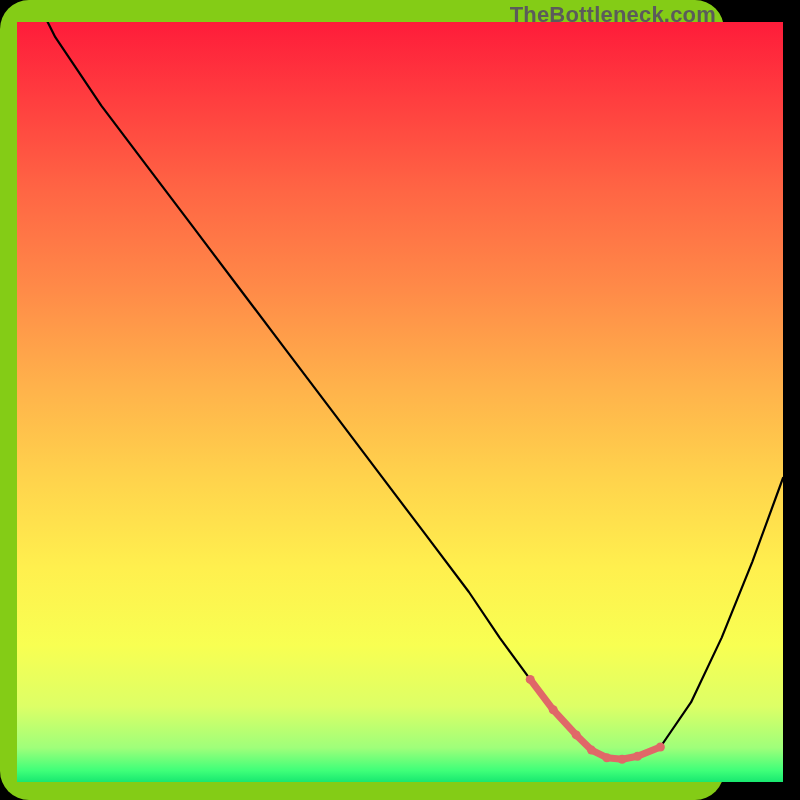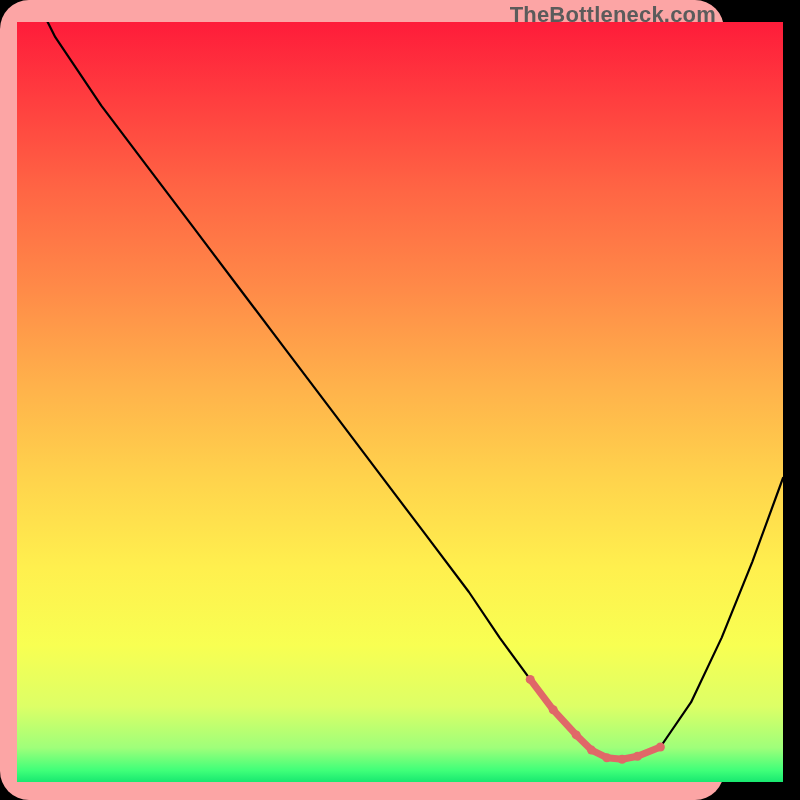--- a/index.html
+++ b/index.html
@@ -8,21 +8,21 @@
     width: 800px;
     height: 800px;
     background: #000000;
     overflow: hidden;
     font-family: Arial, Helvetica, sans-serif;
   }
   .container {
     position: relative;
     width: 724px;
     height: 800px;
-    background: #fca5a5;
+    background: #84cc16;
     border-radius: 29px;
   }
   .watermark {
     position: absolute;
     top: 2px;
     right: 8px;
     color: #5b5b5b;
     font-size: 22px;
     font-weight: 600;
     letter-spacing: 0.2px;

